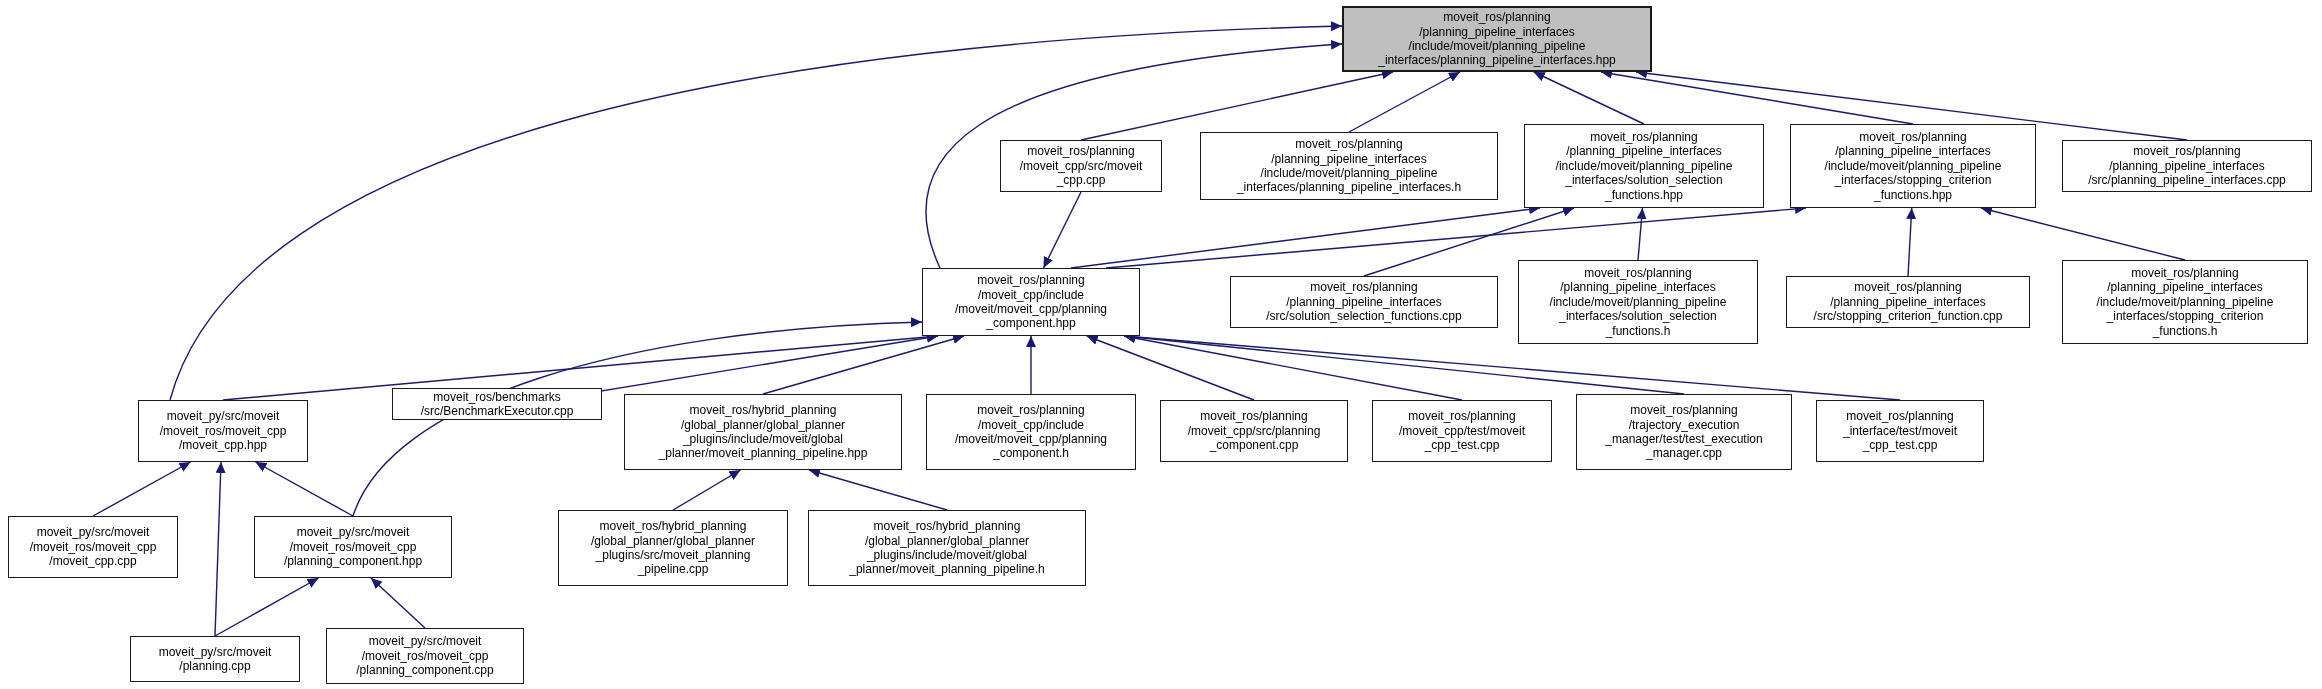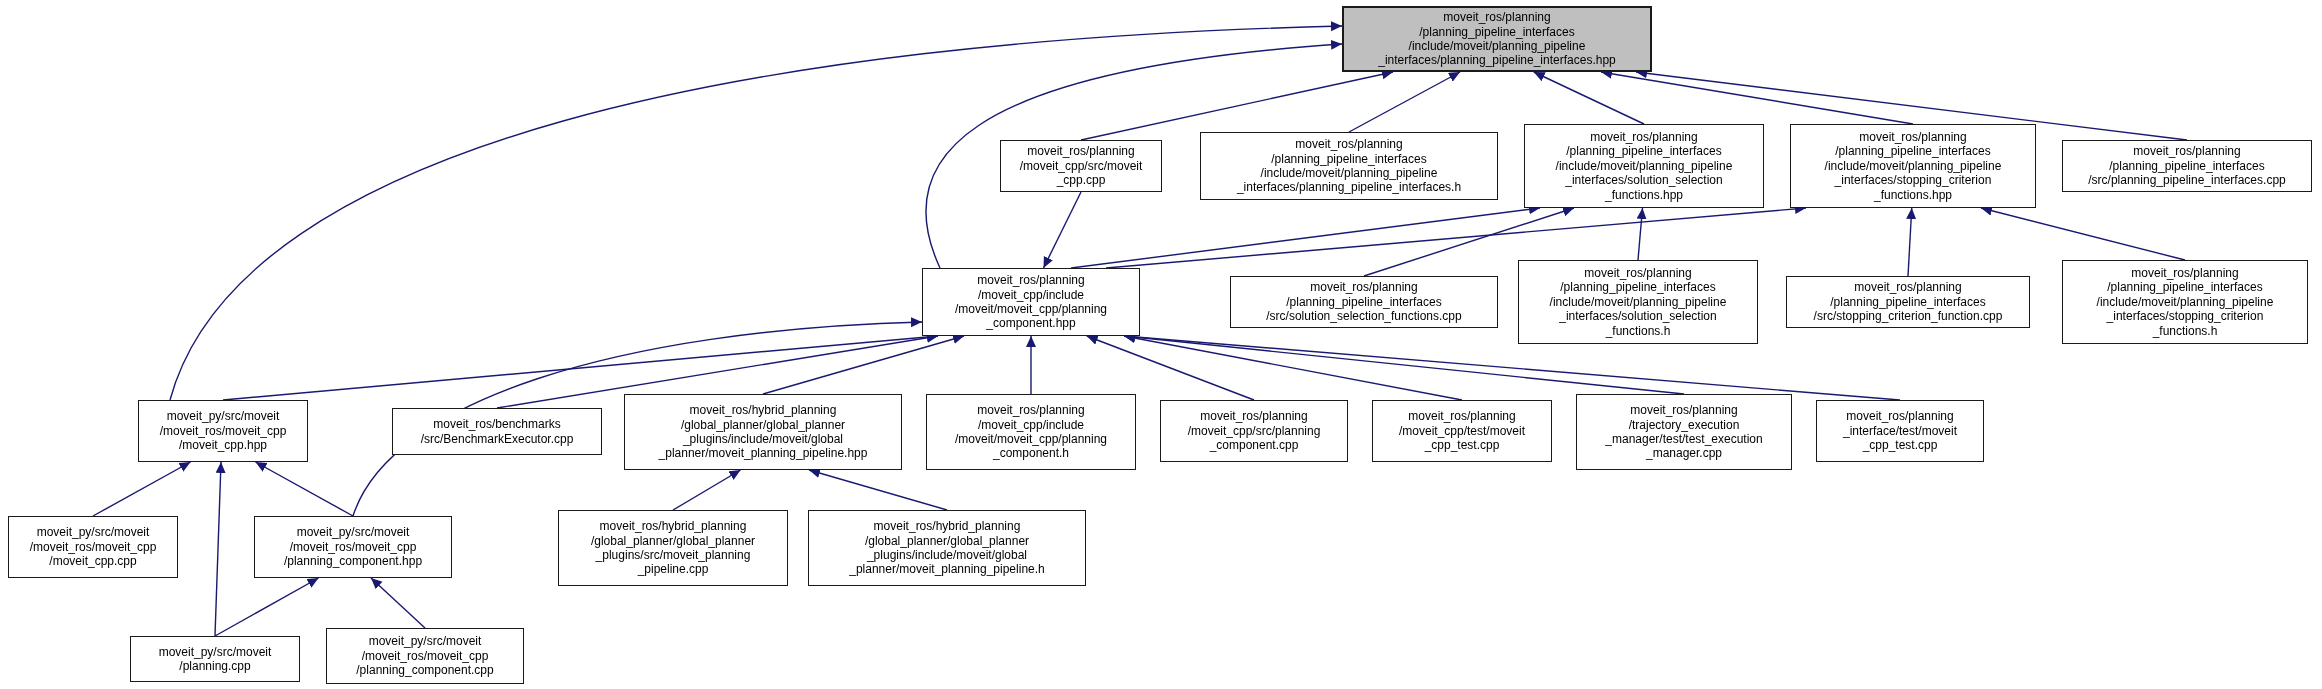--- a/index.html
+++ b/index.html
@@ -125,21 +125,21 @@
 /planning_pipeline_interfaces
 /src/stopping_criterion_function.cpp</div>
     <div class="node" style="left: 2062px; top: 260px; width: 246px; height: 84px;">moveit_ros/planning
 /planning_pipeline_interfaces
 /include/moveit/planning_pipeline
 _interfaces/stopping_criterion
 _functions.h</div>
     <div class="node" style="left: 138px; top: 400px; width: 170px; height: 62px;">moveit_py/src/moveit
 /moveit_ros/moveit_cpp
 /moveit_cpp.hpp</div>
-    <div class="node" style="left: 392px; top: 408px; width: 210px; height: 47px;">moveit_ros/benchmarks
+    <div class="node" style="left: 392px; top: 388px; width: 210px; height: 32px;">moveit_ros/benchmarks
 /src/BenchmarkExecutor.cpp</div>
     <div class="node" style="left: 624px; top: 394px; width: 278px; height: 76px;">moveit_ros/hybrid_planning
 /global_planner/global_planner
 _plugins/include/moveit/global
 _planner/moveit_planning_pipeline.hpp</div>
     <div class="node" style="left: 926px; top: 394px; width: 210px; height: 76px;">moveit_ros/planning
 /moveit_cpp/include
 /moveit/moveit_cpp/planning
 _component.h</div>
     <div class="node" style="left: 1160px; top: 400px; width: 188px; height: 62px;">moveit_ros/planning

